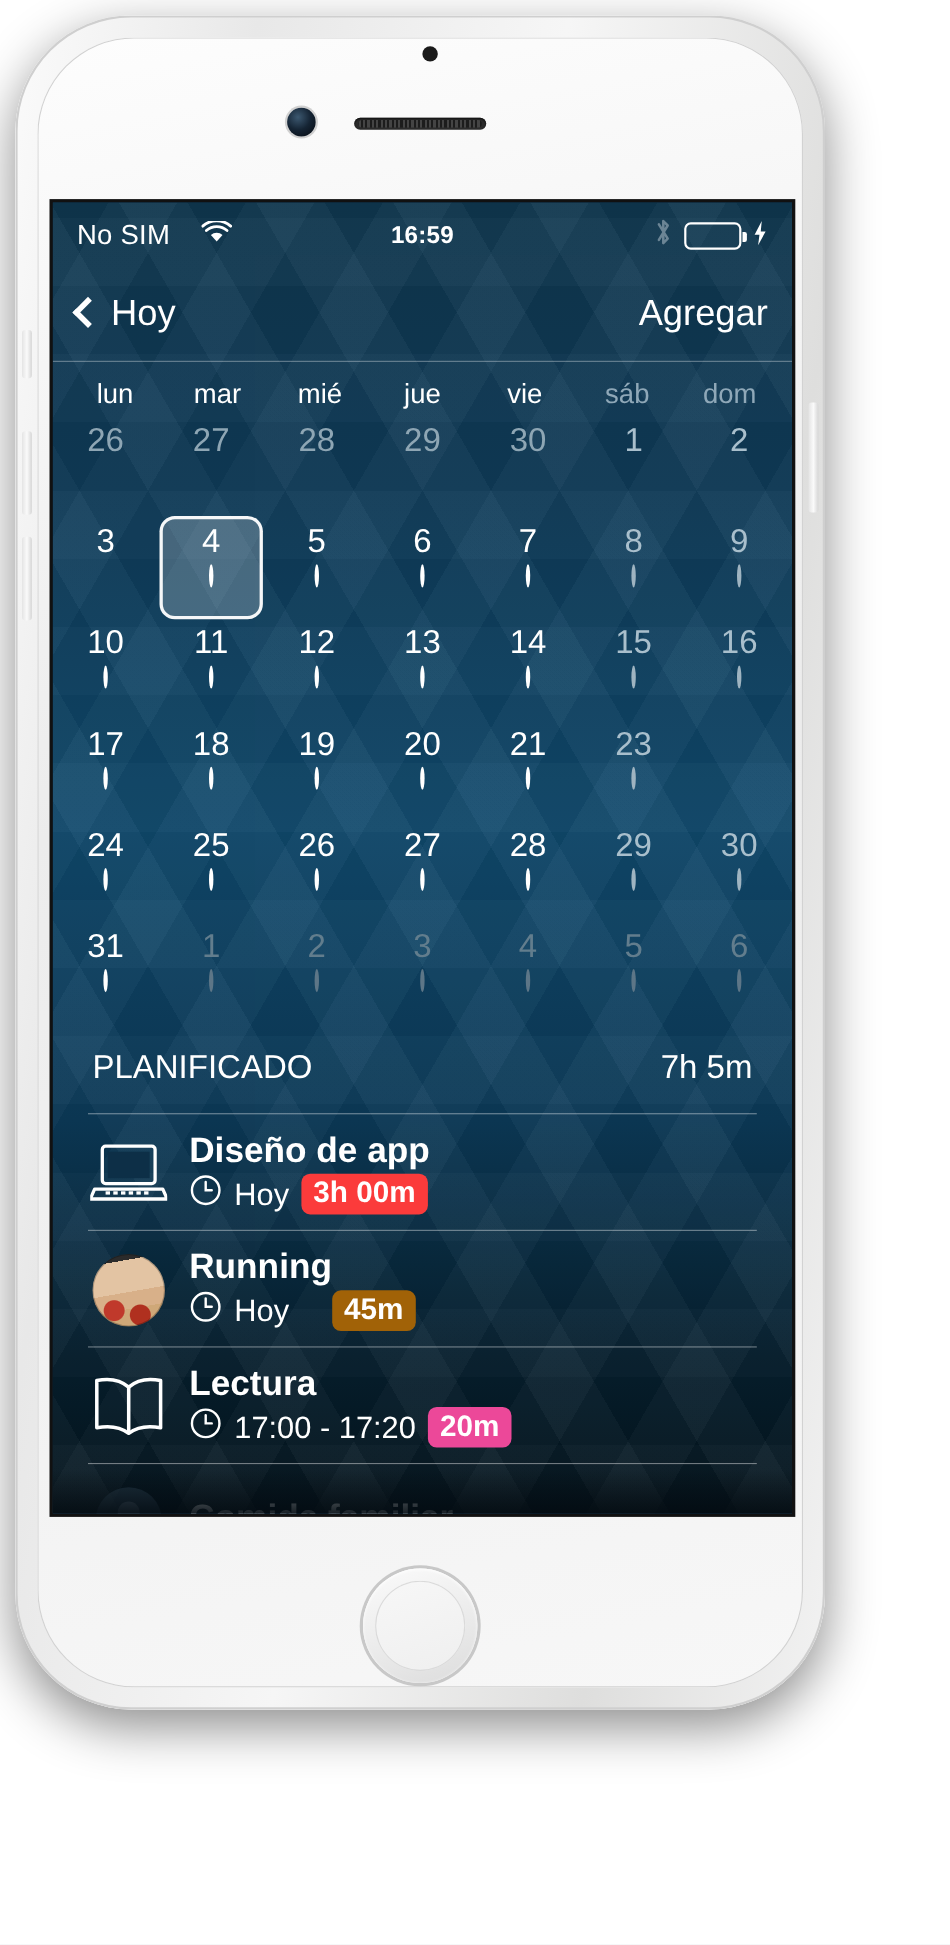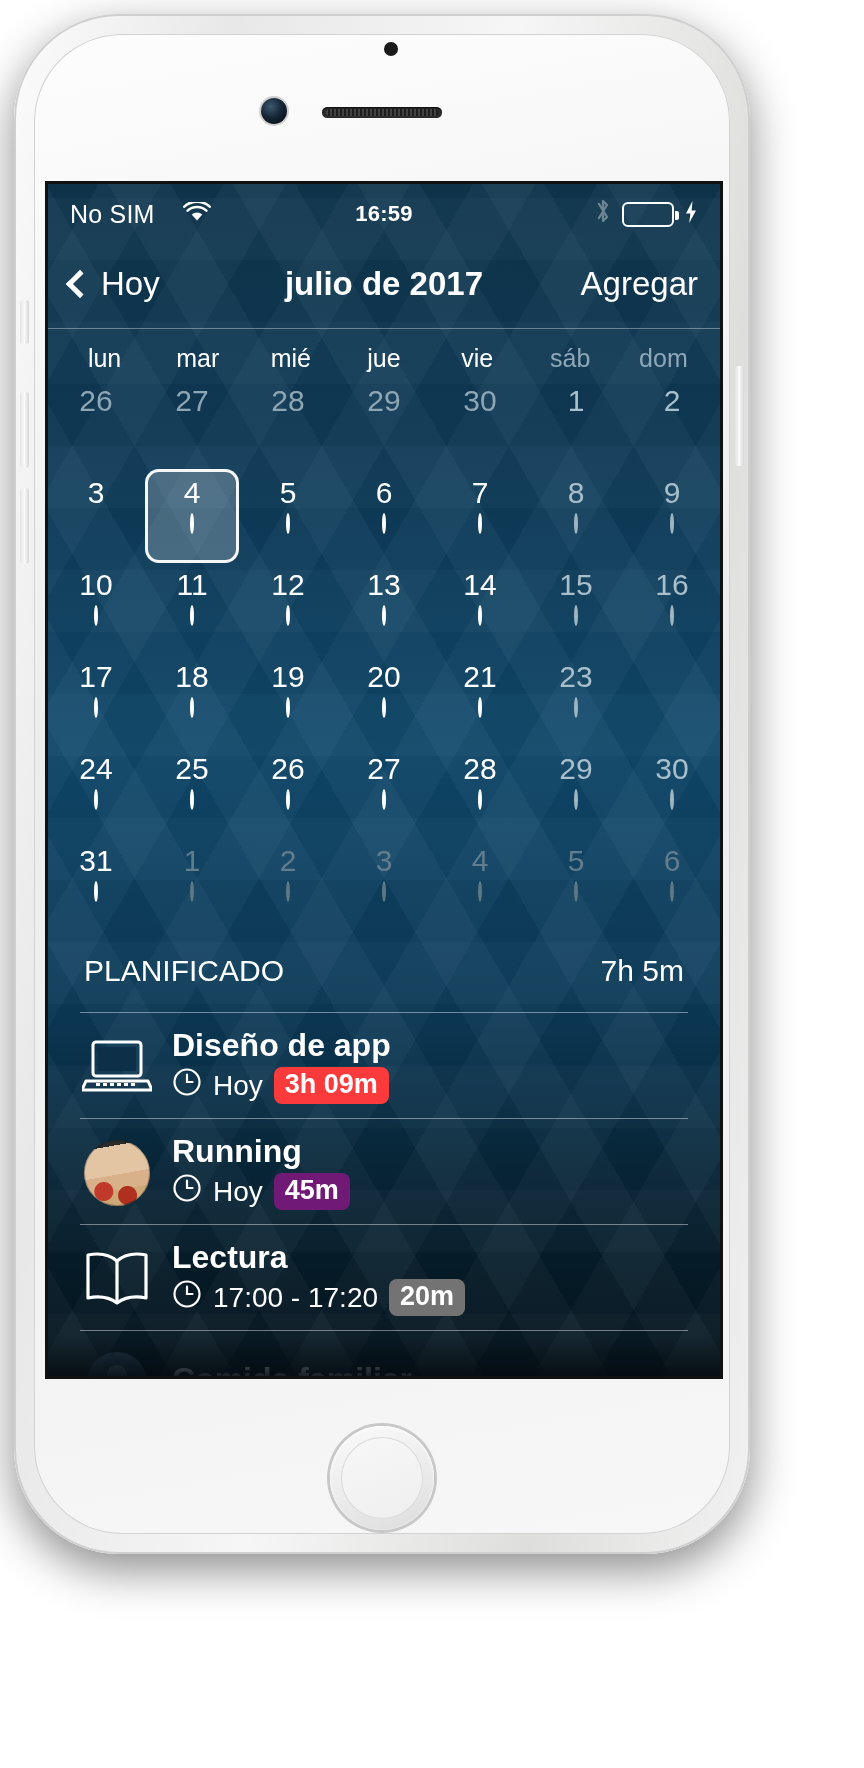--- a/index.html
+++ b/index.html
@@ -237,21 +237,20 @@
         </svg>
       </span>
     </div>
   </div>
 
   <div id="nav-bar">
     <div id="nav-back">
       <span class="chev-left"></span>
       <span>Hoy</span>
     </div>
-    <div id="nav-title">julio de 2017</div>
     <div id="nav-add">Agregar</div>
   </div>
   <div id="nav-sep"></div>
 
   <div id="calendar">
     <div id="weekday-row">
         <div class="weekday">lun</div>
         <div class="weekday">mar</div>
         <div class="weekday">mié</div>
         <div class="weekday">jue</div>
@@ -463,58 +462,58 @@
           </svg>
         </div>
         <div class="ev-text">
           <div class="ev-title">Diseño de app</div>
           <div class="ev-meta">
             <span class="clock-icon"><svg width="30" height="30" viewBox="0 0 30 30">
                 <circle cx="15" cy="15" r="12.5" stroke="#fff" stroke-width="2.2" fill="none"></circle>
                 <path d="M15 7.5 L15 15 L20.5 15" stroke="#fff" stroke-width="2.2" fill="none" stroke-linecap="round"></path>
               </svg></span>
             <span>Hoy</span>
-            <span class="dur-badge" style="background: rgb(251, 59, 59);">3h 09m</span>
+            <span class="dur-badge" style="background: rgb(251, 59, 59);">3h 00m</span>
           </div>
         </div>
       </div>
       <div class="ev-sep"></div>
       <div class="event-row">
         <div class="ev-icon">
           <span class="avatar-photo"></span>
         </div>
         <div class="ev-text">
           <div class="ev-title">Running</div>
           <div class="ev-meta">
             <span class="clock-icon"><svg width="30" height="30" viewBox="0 0 30 30">
                 <circle cx="15" cy="15" r="12.5" stroke="#fff" stroke-width="2.2" fill="none"></circle>
                 <path d="M15 7.5 L15 15 L20.5 15" stroke="#fff" stroke-width="2.2" fill="none" stroke-linecap="round"></path>
               </svg></span>
             <span>Hoy</span>
-            <span class="dur-badge" style="background: #701a75;">45m</span>
+            <span class="dur-badge" style="background: #a16207; margin-left: 28px;">45m</span>
           </div>
         </div>
       </div>
       <div class="ev-sep"></div>
       <div class="event-row">
         <div class="ev-icon">
           <svg width="70" height="62" viewBox="0 0 70 62">
             <path d="M35 13 C27 6 16 5 6 7 V50 C16 48 27 49 35 55 C43 49 54 48 64 50 V7 C54 5 43 6 35 13 Z" stroke="#fff" stroke-width="3.2" fill="none" stroke-linejoin="round"></path>
             <path d="M35 13 V55" stroke="#fff" stroke-width="3.2"></path>
           </svg>
         </div>
         <div class="ev-text">
           <div class="ev-title">Lectura</div>
           <div class="ev-meta">
             <span class="clock-icon"><svg width="30" height="30" viewBox="0 0 30 30">
                 <circle cx="15" cy="15" r="12.5" stroke="#fff" stroke-width="2.2" fill="none"></circle>
                 <path d="M15 7.5 L15 15 L20.5 15" stroke="#fff" stroke-width="2.2" fill="none" stroke-linecap="round"></path>
               </svg></span>
             <span>17:00 - 17:20</span>
-            <span class="dur-badge" style="background: #737373;">20m</span>
+            <span class="dur-badge" style="background: #ec4899;">20m</span>
           </div>
         </div>
       </div>
       <div class="ev-sep"></div>
       <div class="event-row partial-row">
         <div class="ev-icon">
           <svg width="62" height="62" viewBox="0 0 62 62">
             <circle cx="31" cy="31" r="30" fill="#33495a"></circle>
             <circle cx="31" cy="24" r="10" fill="#6f8495"></circle>
             <path d="M11 56 a20 18 0 0 1 40 0 Z" fill="#6f8495"></path>

